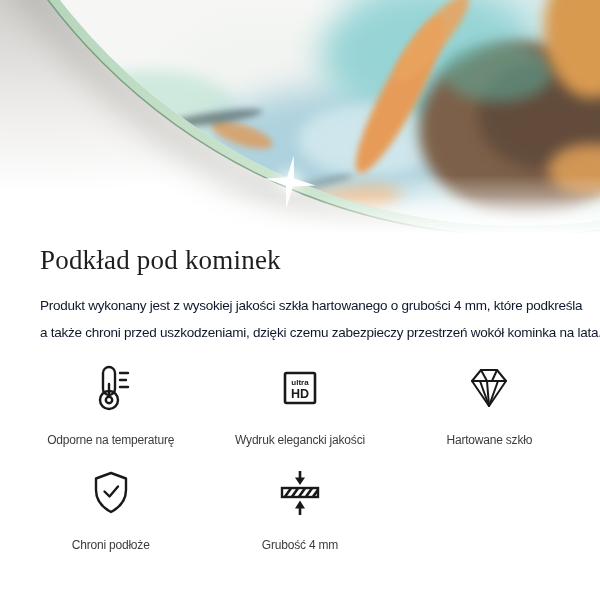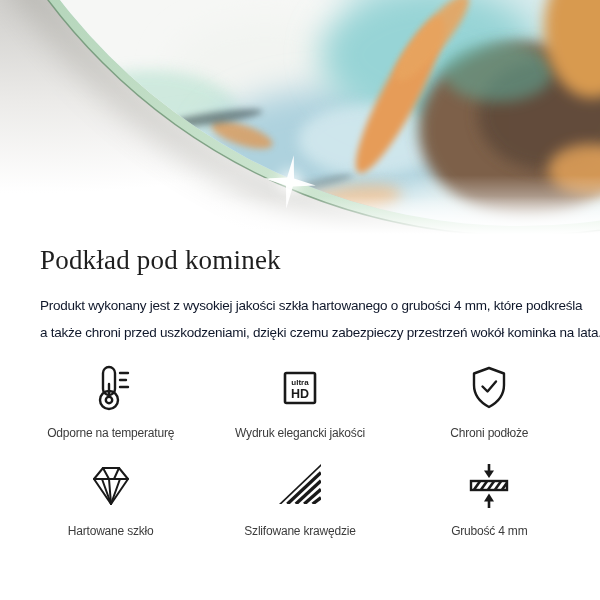--- a/index.html
+++ b/index.html
@@ -47,21 +47,21 @@
     row-gap:18px;
   }
   .feature {
     display:flex; flex-direction:column; align-items:center;
     text-align:center;
   }
   .feature .icon-box {
     height:52px; display:flex; align-items:flex-end; justify-content:center;
   }
   .feature .label {
-    margin-top:14px;
+    margin-top:21px;
     font-size:12px;
     letter-spacing:-0.2px;
     color:#3c3c3c;
   }
   .icon-svg { stroke:#191919; fill:none; stroke-width:2.4; stroke-linecap:round; stroke-linejoin:round; }
 </style>
 </head>
 <body>
 
 <div class="page">
@@ -174,61 +174,42 @@
           <rect x="9" y="9" width="30" height="30" rx="1.5" fill="none" stroke="#191919" stroke-width="2.6"></rect>
           <text x="24" y="21" text-anchor="middle" font-family="Liberation Sans, sans-serif" font-size="8" font-weight="700" fill="#191919" stroke="none">ultra</text>
           <text x="24" y="34" text-anchor="middle" font-family="Liberation Sans, sans-serif" font-size="12.5" font-weight="700" fill="#191919" stroke="none">HD</text>
         </svg>
       </div>
       <span class="label">Wydruk elegancki jakości</span>
     </div>
 
     <div class="feature">
       <div class="icon-box">
-        <svg class="icon-svg" width="48" height="48" viewBox="0 0 48 48">
-          <path d="M24 4 L39 9.5 V21 C39 31.5 32.5 38.5 24 43 C15.5 38.5 9 31.5 9 21 V9.5 Z"></path>
-          <path d="M17.5 22.5 L22.5 27.5 L31 17.5"></path>
-        </svg>
-      </div>
-      <span class="label">Chroni podłoże</span>
-    </div>
-
-    <div class="feature">
-      <div class="icon-box">
         <svg class="icon-svg" width="48" height="48" viewBox="0 0 48 48" style="stroke-width:2">
           <path d="M7 17 L16 6 H32 L41 17 L24 42 Z"></path>
           <line x1="7" y1="17" x2="41" y2="17"></line>
           <polyline points="16,6 22,17 24,42"></polyline>
           <polyline points="32,6 27,17"></polyline>
           <line x1="15" y1="17" x2="24" y2="42"></line>
           <line x1="33" y1="17" x2="24" y2="42"></line>
         </svg>
       </div>
       <span class="label">Hartowane szkło</span>
     </div>
 
     <div class="feature">
       <div class="icon-box">
-        <svg width="48" height="48" viewBox="0 0 48 48">
-          <defs>
-            <clipPath id="triClip">
-                <path d="M3 42 L45 42 L45 2 Z"></path>
-              </clipPath>
-          </defs>
-          <g clip-path="url(#triClip)" stroke="#191919" stroke-width="3.4">
-            <line x1="3" y1="42" x2="45" y2="2"></line>
-            <line x1="11.4" y1="42" x2="45" y2="10.4"></line>
-            <line x1="19.8" y1="42" x2="45" y2="18.8"></line>
-            <line x1="28.2" y1="42" x2="45" y2="27.2"></line>
-            <line x1="36.6" y1="42" x2="45" y2="35.6"></line>
-          </g>
-        </svg>
-      </div>
-      <span class="label">Szlifowane krawędzie</span>
-    </div>
+        <svg class="icon-svg" width="48" height="48" viewBox="0 0 48 48">
+          <path d="M24 4 L39 9.5 V21 C39 31.5 32.5 38.5 24 43 C15.5 38.5 9 31.5 9 21 V9.5 Z"></path>
+          <path d="M17.5 22.5 L22.5 27.5 L31 17.5"></path>
+        </svg>
+      </div>
+      <span class="label">Chroni podłoże</span>
+    </div>
+
 
     <div class="feature">
       <div class="icon-box">
         <svg width="48" height="48" viewBox="0 0 48 48">
           <defs>
             <clipPath id="barClip">
                 <rect x="6" y="19" width="36" height="9"></rect>
               </clipPath>
           </defs>
           <rect x="6" y="19" width="36" height="9" fill="none" stroke="#191919" stroke-width="2.4"></rect>

